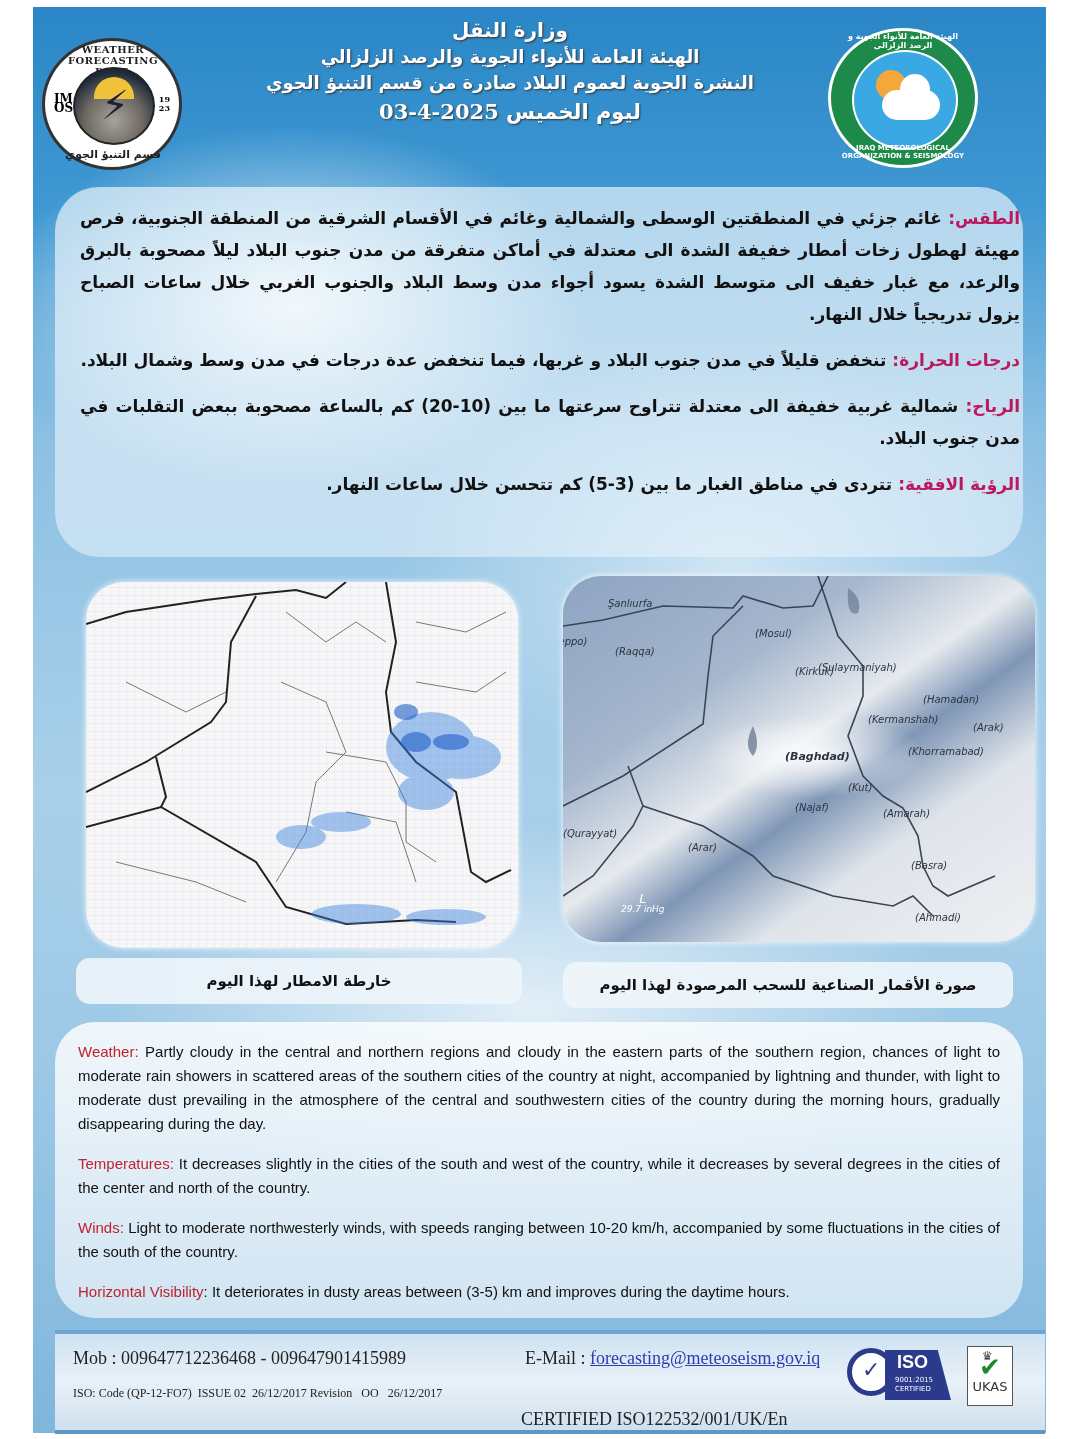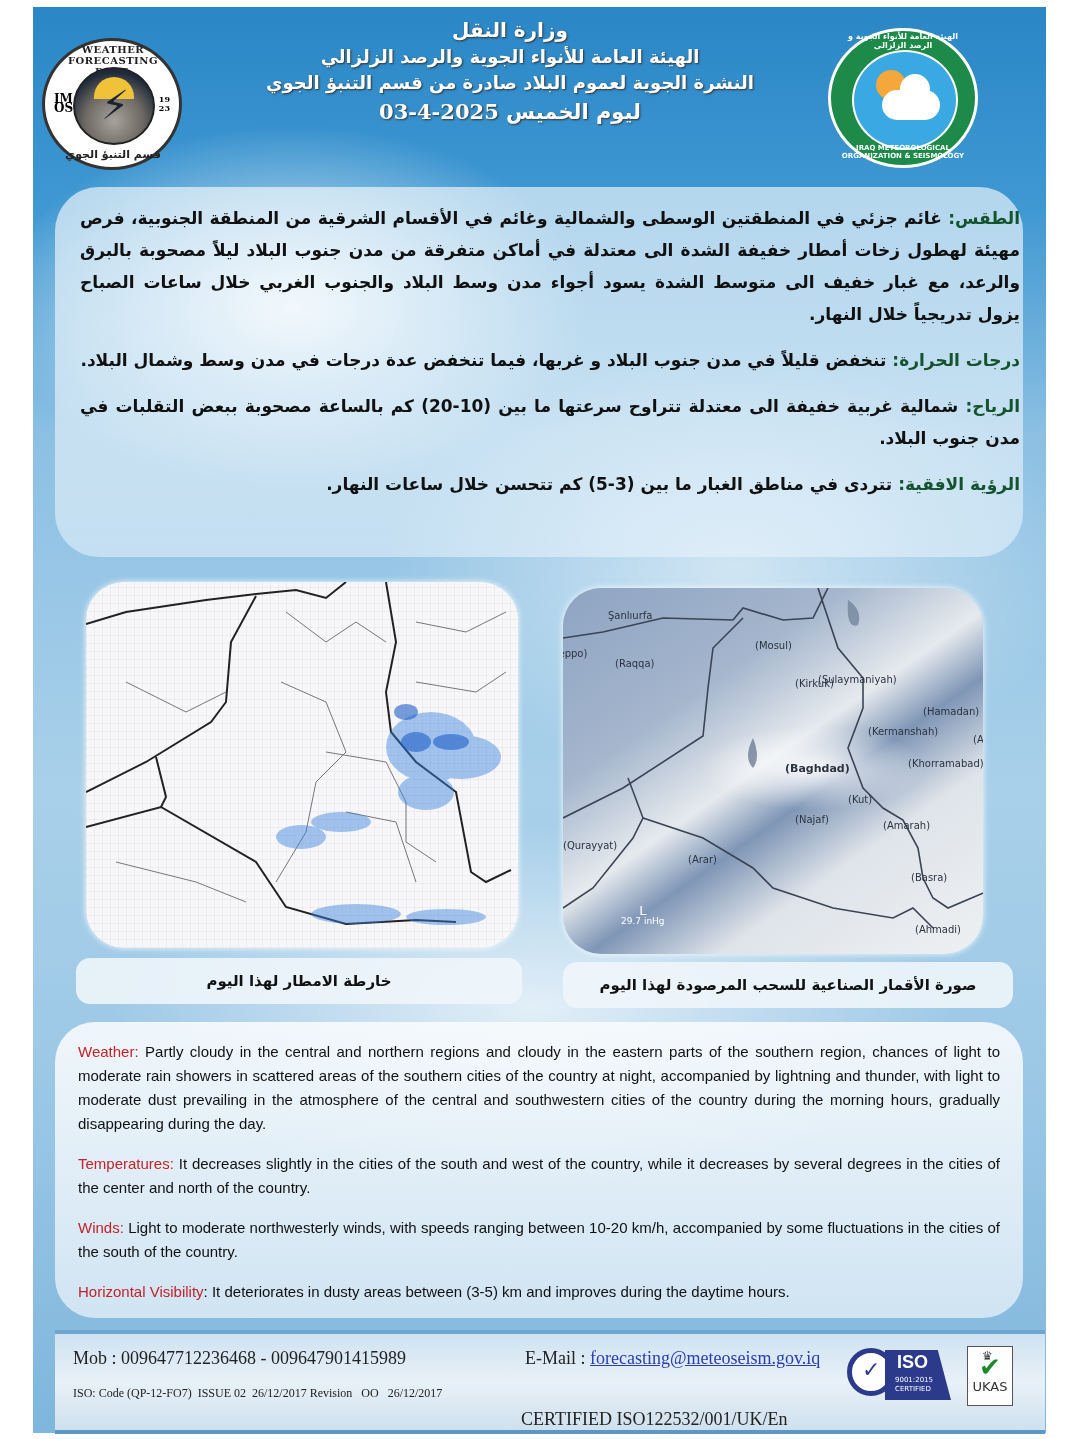--- a/index.html
+++ b/index.html
@@ -38,21 +38,21 @@
   .logo-right .cloud{position:absolute;left:28px;top:38px;width:58px;height:30px;background:#fff;border-radius:18px;}
   .logo-right .cloud:before{content:"";position:absolute;left:18px;top:-16px;width:30px;height:30px;border-radius:50%;background:#fff;}
   .logo-right .ring-text{position:absolute;left:10px;bottom:8px;width:130px;text-align:center;font-size:7px;color:#fff;font-weight:bold;}
   .logo-right .ring-ar{position:absolute;left:10px;top:4px;width:130px;text-align:center;direction:rtl;font-size:8px;color:#fff;font-weight:bold;}
 
   .ar-panel{position:absolute;left:22px;top:180px;width:990px;height:380px;border-radius:44px;
     background:linear-gradient(180deg,rgba(255,255,255,0.62),rgba(235,245,252,0.55));}
   .ar-text{position:absolute;left:42px;top:198px;width:960px;direction:rtl;text-align:justify;font-family:"DejaVu Sans",sans-serif;
     font-weight:bold;font-size:17px;color:#111;line-height:32px;}
   .ar-text p{margin:0 0 14px 0;}
-  .lbl{color:#14532d;}
+  .lbl{color:#be185d;}
 
   .map-card{position:absolute;width:428px;height:356px;border-radius:38px;overflow:hidden;box-shadow:0 0 6px rgba(255,255,255,0.9);}
   .rain-map{left:56px;top:584px;background:
       repeating-linear-gradient(0deg,rgba(0,0,0,0.04) 0 1px,transparent 1px 8px),
       repeating-linear-gradient(90deg,rgba(0,0,0,0.04) 0 1px,transparent 1px 8px),#f7f7f9;}
   .sat-map{left:536px;top:584px;background:
       radial-gradient(ellipse 160px 60px at 250px 180px,rgba(255,255,255,0.9),rgba(255,255,255,0) 70%),
       linear-gradient(145deg,#8ea4c2 0%,#a5b6cd 30%,#e6eaee 48%,#7f96b6 58%,#dfe4ea 72%,#eef0f2 100%);}
   .map-card svg{position:absolute;left:0;top:0;}
   .city{position:absolute;font-size:10px;color:#2b3340;font-family:"DejaVu Sans",sans-serif;white-space:nowrap;}
@@ -177,21 +177,21 @@
     </g>
     <g fill="#1f5fc8" opacity="0.6">
       <ellipse cx="330" cy="160" rx="15" ry="10"></ellipse>
       <ellipse cx="365" cy="160" rx="18" ry="8"></ellipse>
       <ellipse cx="320" cy="130" rx="12" ry="8"></ellipse>
     </g>
   </svg>
 </div>
 <div class="caption cap-rain" style="left:76px;top:958px;width:446px;">خارطة الامطار لهذا اليوم</div>
 
-<div class="map-card sat-map" style="left:563px;top:588px;width:420px;height:366px;">
+<div class="map-card sat-map" style="left:563px;top:576px;width:472px;height:366px;font-style:italic;">
   <svg width="452" height="366" viewBox="0 0 452 366">
     <g fill="none" stroke="#3a4454" stroke-width="1.6">
       <path d="M0 50 L40 44 L100 30 L170 32 L180 20 L220 32 L250 30 L265 0"></path>
       <path d="M0 230 L60 200 L140 148 L145 100 L150 60 L180 30"></path>
       <path d="M0 320 L30 300 L70 250 L80 230 L140 250 L190 280 L210 300 L270 320 L330 330 L350 320 L370 340"></path>
       <path d="M255 0 L275 60 L300 90 L300 120 L285 160 L300 200 L320 220 L340 232 L355 260 L360 290 L370 310 L385 320 L432 300"></path>
       <path d="M65 190 L80 230"></path>
     </g>
     <path d="M190 150 q8 20 0 30 q-10 -10 0 -30z" fill="#5e6f88" opacity="0.7"></path>
     <path d="M285 12 q15 10 10 25 q-12 5 -10 -25z" fill="#5e6f88" opacity="0.6"></path>

